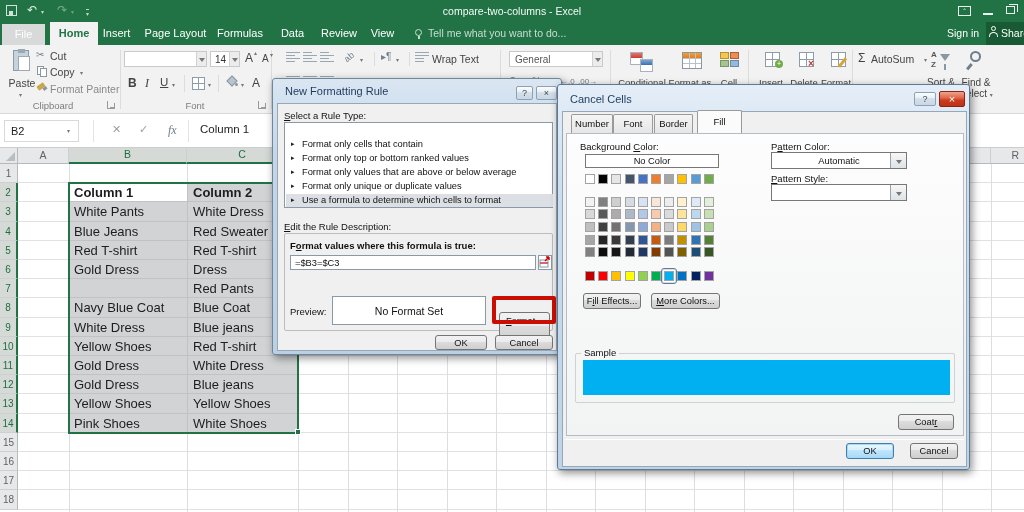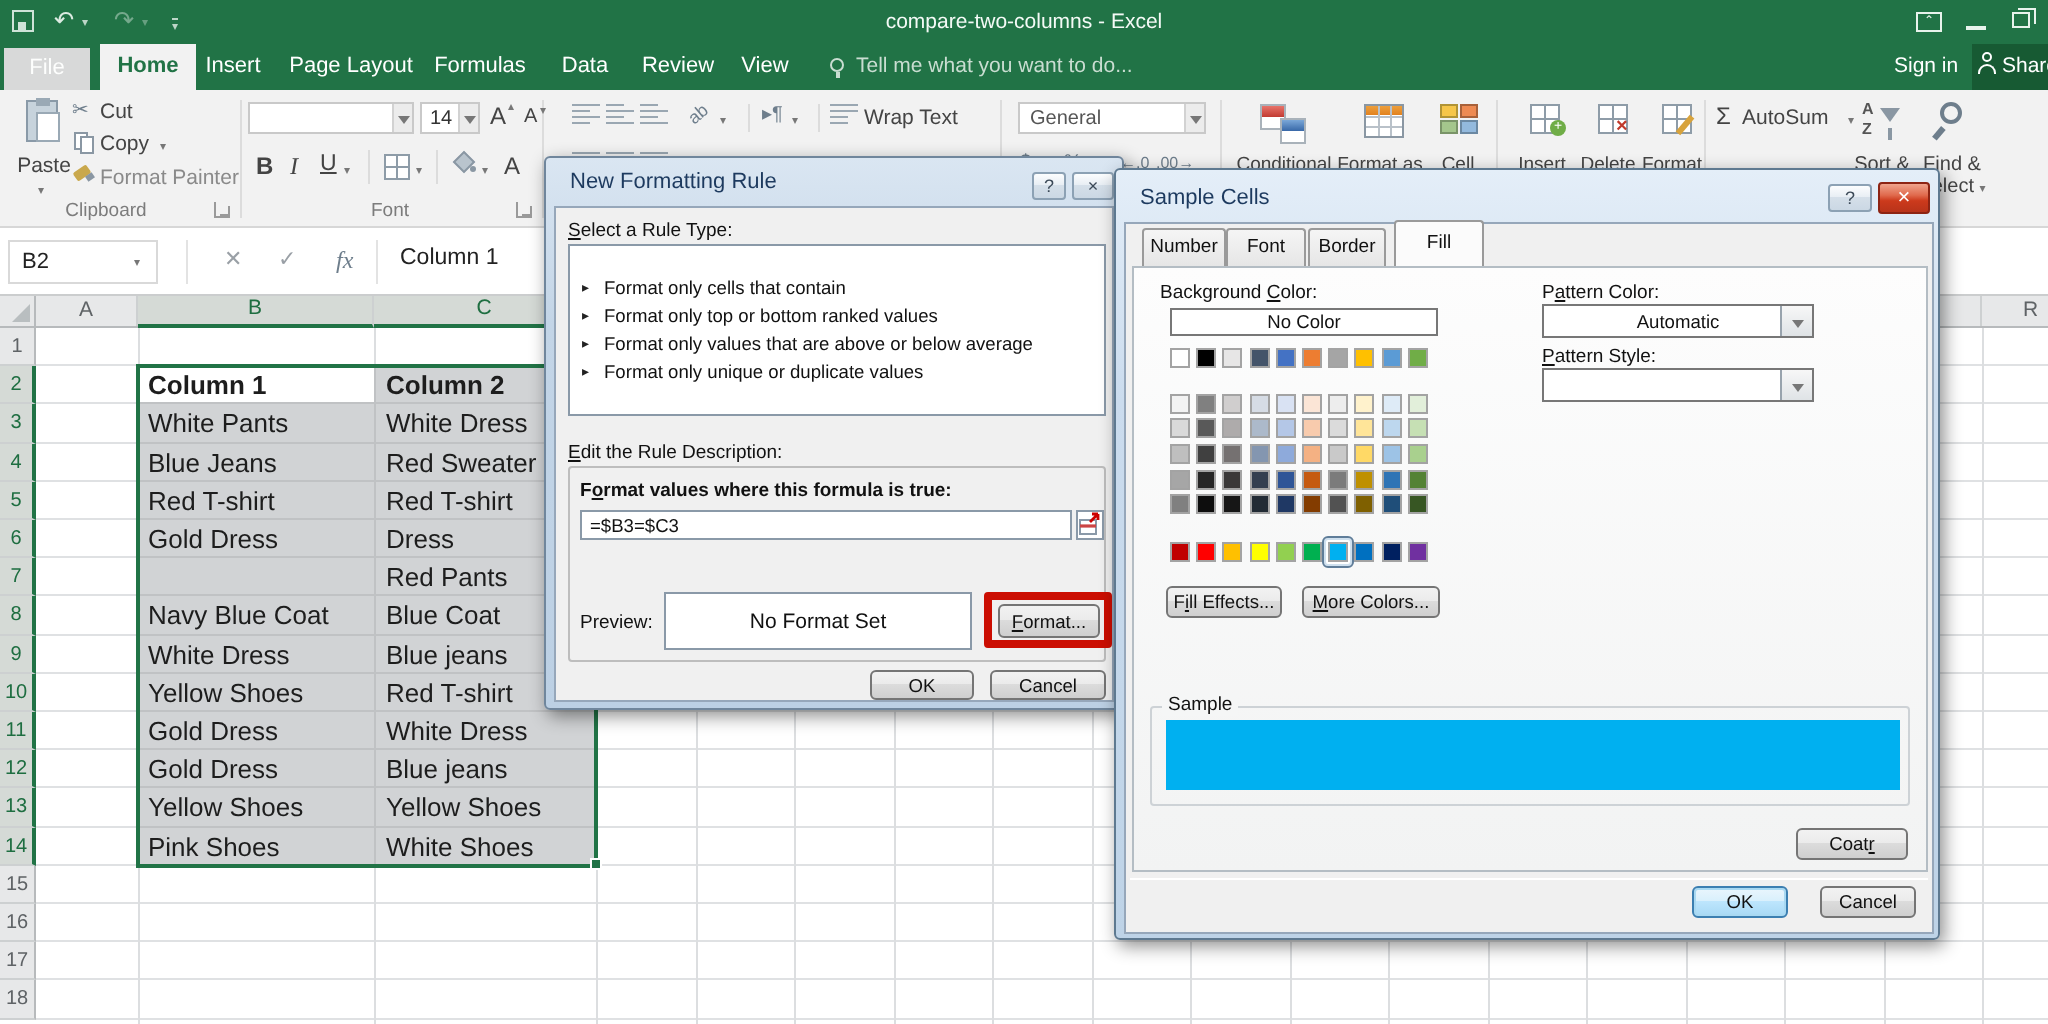--- a/index.html
+++ b/index.html
@@ -506,43 +506,47 @@
           <div class="txt abs" style="">Format only cells that contain</div>
         </div>
         <div class="rule-item" style="top:42.7px;">
           <div class="arr abs" style="">▸</div>
           <div class="txt abs" style="">Format only values that are above or below average</div>
         </div>
         <div class="rule-item" style="top:56.6px;">
           <div class="arr abs" style="">▸</div>
           <div class="txt abs" style="">Format only unique or duplicate values</div>
         </div>
+        <div class="rule-item sel" style="top:70.5px;">
+          <div class="arr abs" style="">▸</div>
+          <div class="txt abs" style="">Use a formula to determine which cells to format</div>
+        </div>
       </div>
     <div class="abs dlg-label" style="left:6px;top:117px;"><u>E</u><span>dit the Rule Description:</span></div>
     <div class="abs groupbox" style="left:6px;top:129px;width:269px;height:98px;border-color:#bdbdbd;"></div>
     <div class="abs dlg-label" style="left:12px;top:136px;font-weight:bold;"><span>F</span><u>o</u><span>rmat values where this formula is true:</span></div>
     <div class="abs w7input" style="left:12px;top:151px;width:246px;height:15px;padding:2px 0 0 4px;"><span>=$B3=$C3</span></div>
     <div class="abs w7input" style="left:260px;top:151px;width:14px;height:15px;">
       <svg width="12" height="13" viewBox="0 0 12 13" style="position:absolute;left:0;top:0;">
         <rect x="1" y="4" width="8" height="7" fill="#fff" stroke="#8a99a8" stroke-width="1"></rect>
         <line x1="1" y1="7" x2="9" y2="7" stroke="#c44" stroke-width="1.6"></line>
         <path d="M10 1 L6 5 M10 1 L7 1 M10 1 L10 4" stroke="#c00" stroke-width="1.4" fill="none"></path>
       </svg>
     </div>
     <div class="abs dlg-label" style="left:12px;top:202px;">Preview:</div>
     <div class="abs w7input" style="left:54px;top:192px;width:154px;height:29px;text-align:center;font-size:10.5px;line-height:28px;"><span>No Format Set</span></div>
-    <div class="abs w7btn" style="left:221px;top:198px;width:51px;height:17px;line-height:16px;"><span></span><u>F</u><span>ormat...</span></div>
+    <div class="abs w7btn" style="left:221px;top:208px;width:51px;height:30px;line-height:16px;"><span></span><u>F</u><span>ormat...</span></div>
     <div class="abs" style="left:214px;top:192px;width:64px;height:28px;border:4px solid #cb0e02;border-radius:2px;"></div>
   </div>
   <div class="abs w7btn" style="left:162px;top:256px;width:52px;height:15px;line-height:14px;">OK</div>
   <div class="abs w7btn" style="left:222px;top:256px;width:58px;height:15px;line-height:14px;">Cancel</div>
 </div>
 
 <div class="abs dlg" id="dlg-fc">
-  <div class="abs dlg-title" style="left:12px;top:8px;">Sample Cells</div>
+  <div class="abs dlg-title" style="left:12px;top:8px;">Cancel Cells</div>
   <div class="abs capbtn" style="left:356px;top:7px;width:22px;height:14px;line-height:13px;">?</div>
   <div class="abs capbtn red" style="left:381px;top:6px;width:26px;height:16px;line-height:14px;font-size:11px;">×</div>
   <div class="abs dlg-content" id="fc-content">
     <div id="fc-tabs">
         <div class="fc-tab" style="left:8px;width:42px;line-height:18px;">Number</div>
         <div class="fc-tab" style="left:50px;width:40px;line-height:18px;">Font</div>
         <div class="fc-tab" style="left:91px;width:39px;line-height:18px;">Border</div>
         <div class="fc-tab active" style="left:134px;width:45px;line-height:22px;">Fill</div>
       </div>
     <div class="abs" id="fc-page">

